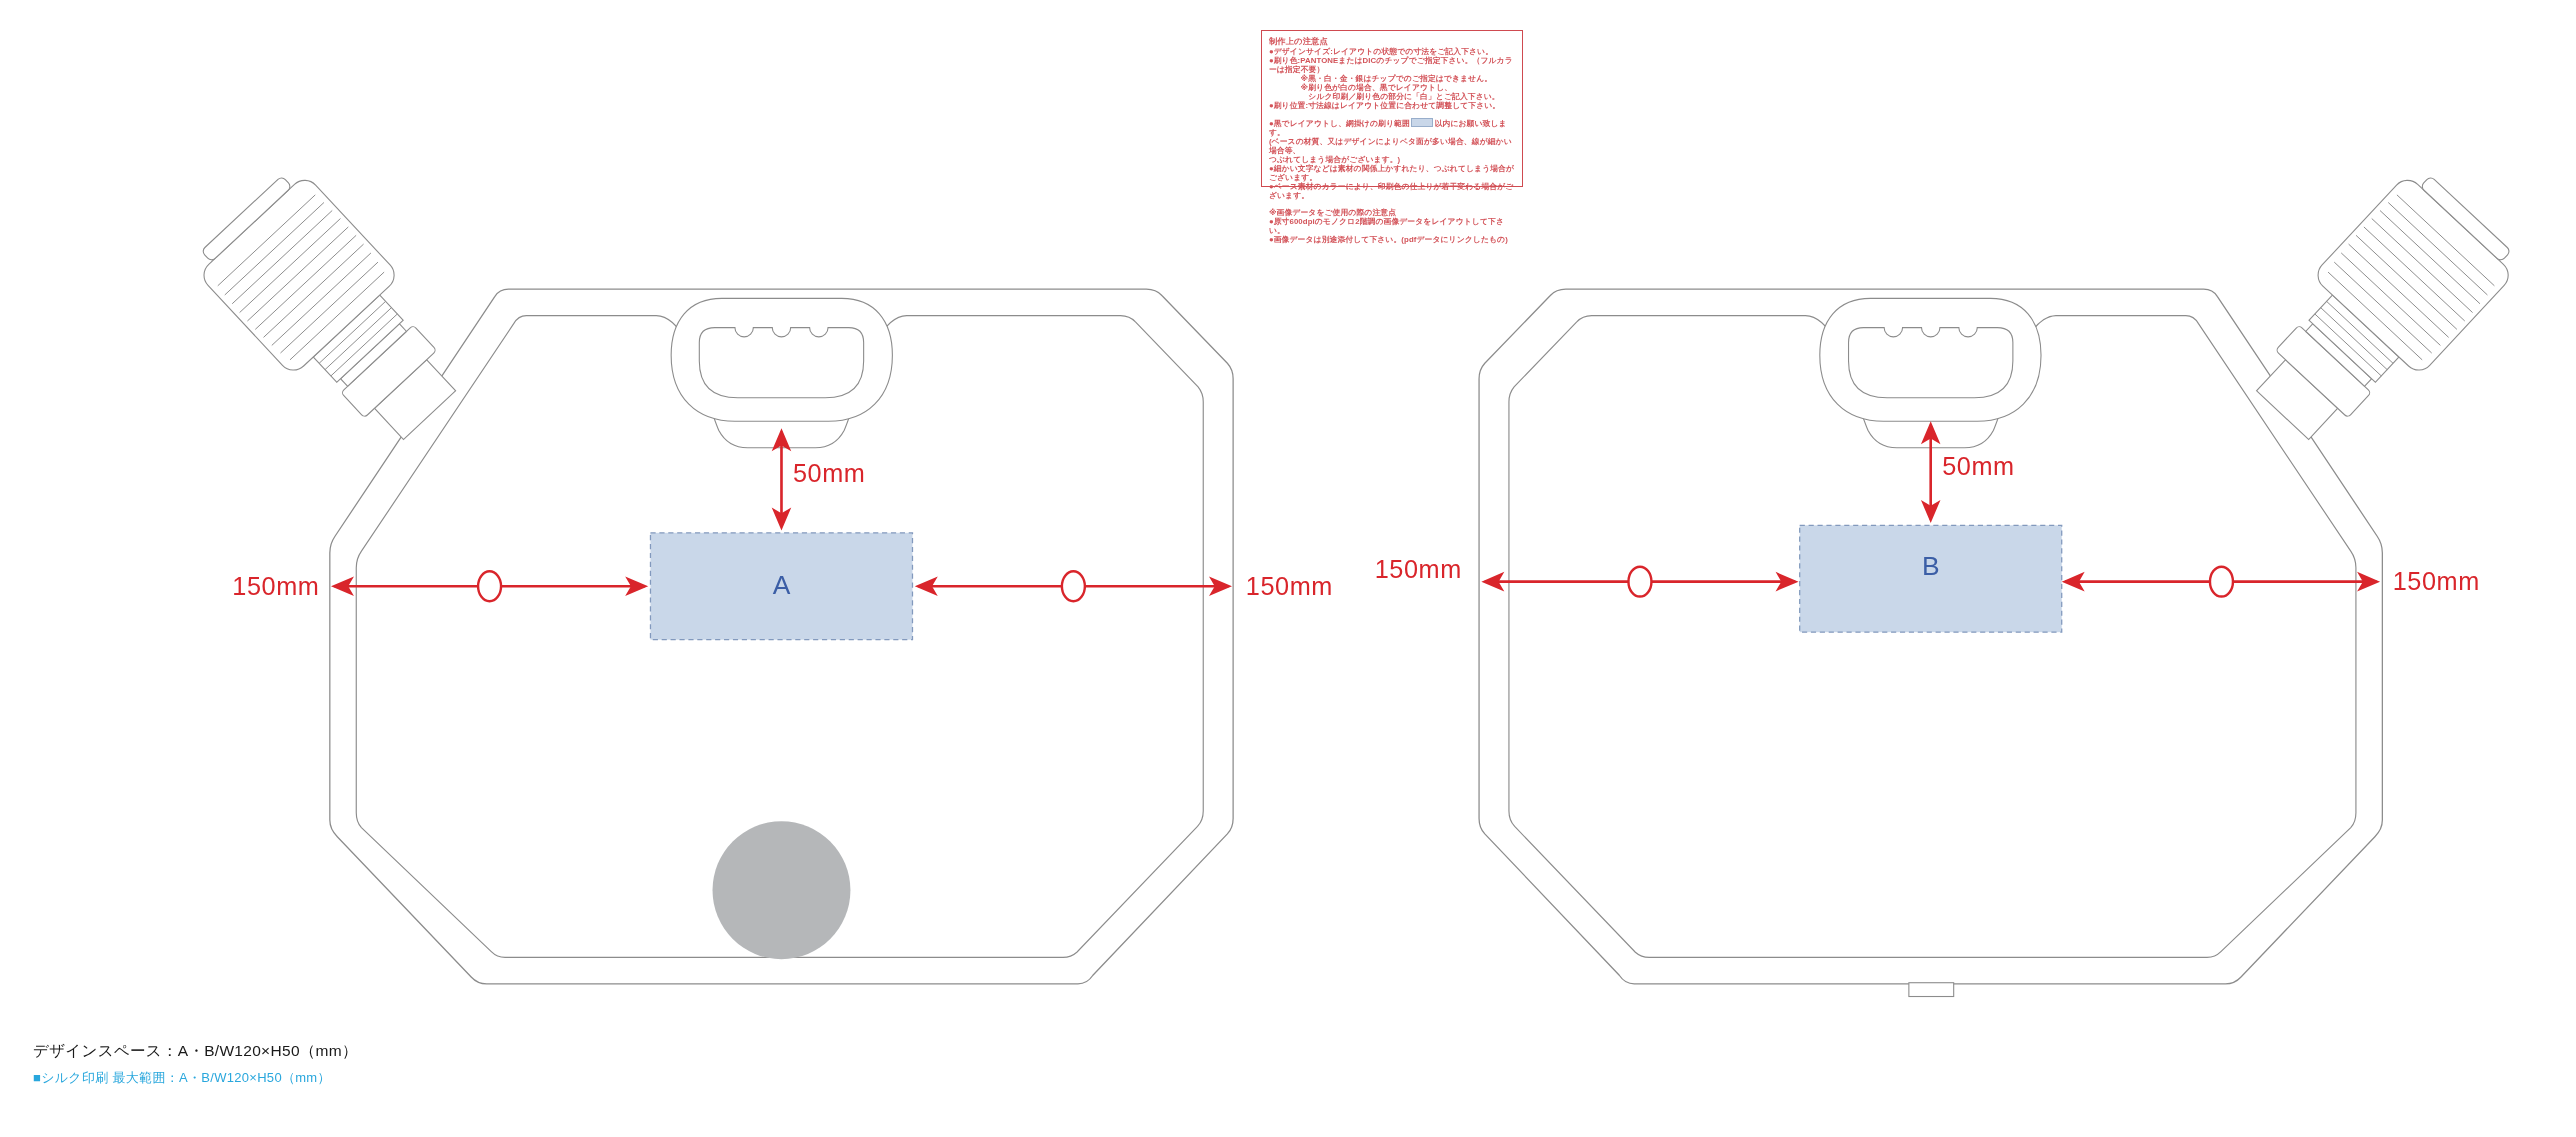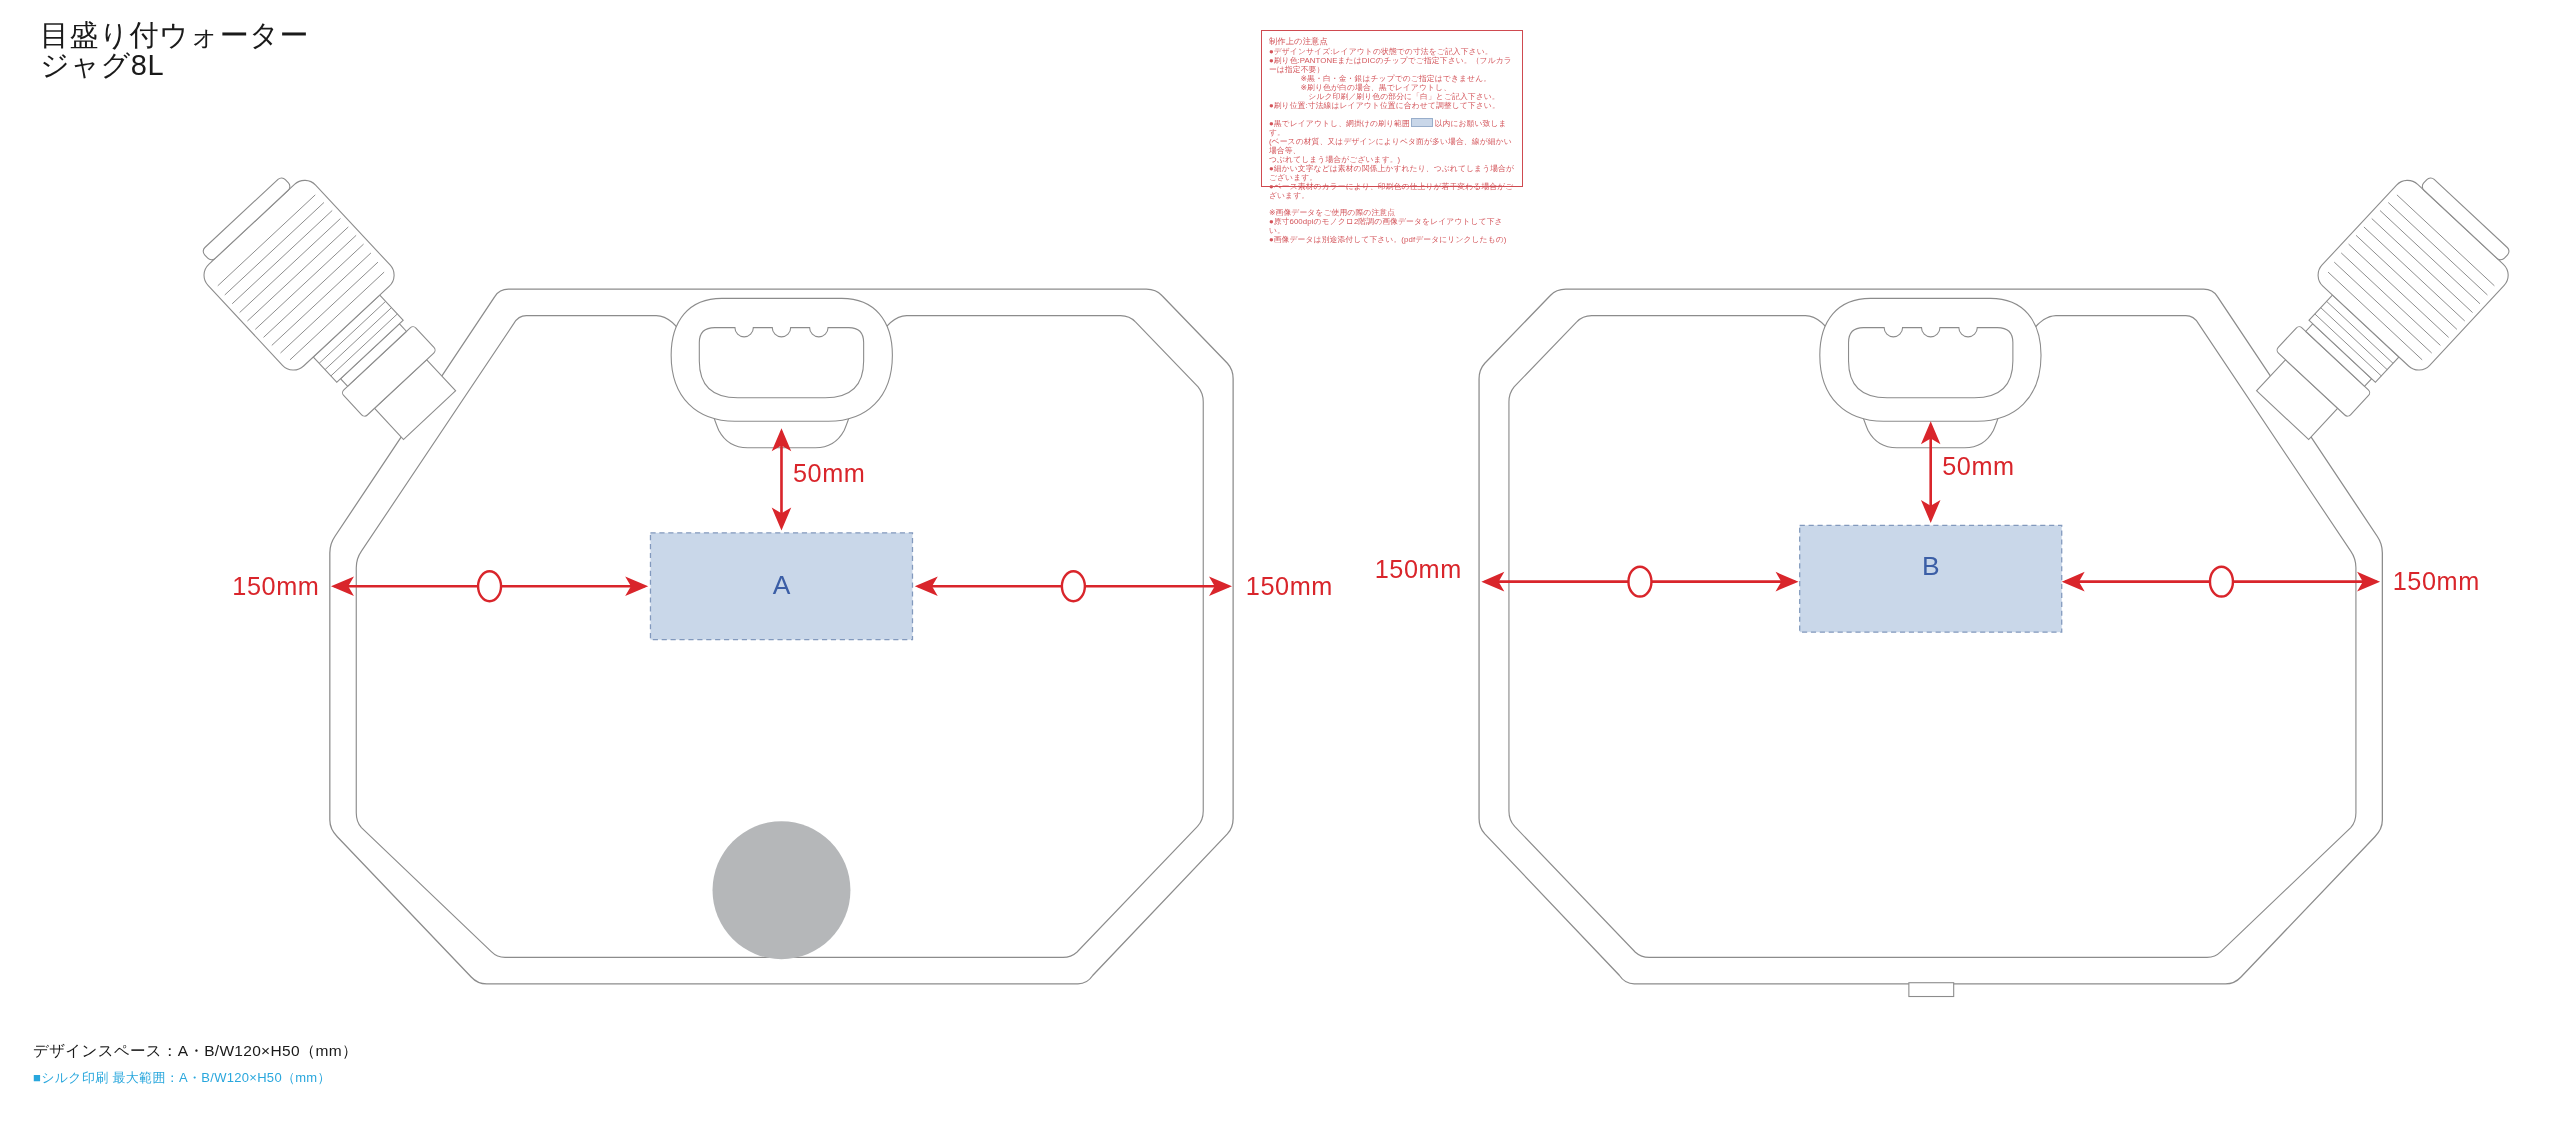--- a/index.html
+++ b/index.html
@@ -7,21 +7,21 @@
        font-family:"Liberation Sans","DejaVu Sans",sans-serif;}
   .abs{position:absolute;}
 
   
   #header{left:40px;top:19.5px;width:275px;color:#1a1a1a;}
   #header .title{font-size:29px;font-weight:500;letter-spacing:0.6px;line-height:1.05;margin:0;}
   #header .meta{font-size:15.5px;font-weight:400;line-height:22px;margin:6.9px 0 0 0;letter-spacing:0.3px;}
 
   
   #notes-box{left:1261px;top:30px;width:246px;height:144px;border:1.4px solid #cf4a50;
-             padding:5.7px 6.9px;color:#d35359;font-size:7.8px;line-height:9px;letter-spacing:0.1px;}
+             padding:5.7px 6.9px;color:#d35359;font-size:7.8px;line-height:9px;letter-spacing:0.1px;font-weight:bold;}
   #notes-box .nb-title{font-size:8.3px;margin-bottom:1.1px;}
   #notes-box .gap{margin-top:8px;}
   .swatch{display:inline-block;width:19.5px;height:6.9px;background:#c9d7e9;border:0.6px solid #98aecb;
           vertical-align:-0.6px;margin:0 1.7px;}
 
   
   #footer{left:33px;top:1041px;}
   #footer .ds-line{font-size:15.5px;color:#1a1a1a;letter-spacing:0.3px;}
   #footer .silk-line{font-size:13px;color:#29a7dd;margin-top:6.9px;letter-spacing:0.3px;}
 
@@ -144,21 +144,20 @@
     <line class="dim-line" x1="3360" y1="739" x2="3360" y2="904"></line>
     <path class="dim-head" d="M 3360,733 L 3343,773 L 3360,763 L 3377,773 Z"></path>
     <path class="dim-head" d="M 3360,910 L 3343,870 L 3360,880 L 3377,870 Z"></path>
   </g>
   <text class="dim-text" x="2544" y="1005" text-anchor="end">150mm</text>
   <text class="dim-text" x="4164" y="1027">150mm</text>
   <text class="dim-text" x="3380" y="826">50mm</text>
 </svg>
 
 <div id="header" class="abs">
-  <h1 class="title">目盛り付ウォータージャグ8L</h1>
 </div>
 
 <div id="notes-box" class="abs">
   <div class="nb-title">制作上の注意点</div>
   <div>●デザインサイズ:レイアウトの状態での寸法をご記入下さい。</div>
   <div>●刷り色:PANTONEまたはDICのチップでご指定下さい。（フルカラーは指定不要）</div>
   <div>　　　　※黒・白・金・銀はチップでのご指定はできません。</div>
   <div>　　　　※刷り色が白の場合、黒でレイアウトし、</div>
   <div>　　　　　シルク印刷／刷り色の部分に「白」とご記入下さい。</div>
   <div>●刷り位置:寸法線はレイアウト位置に合わせて調整して下さい。</div>

